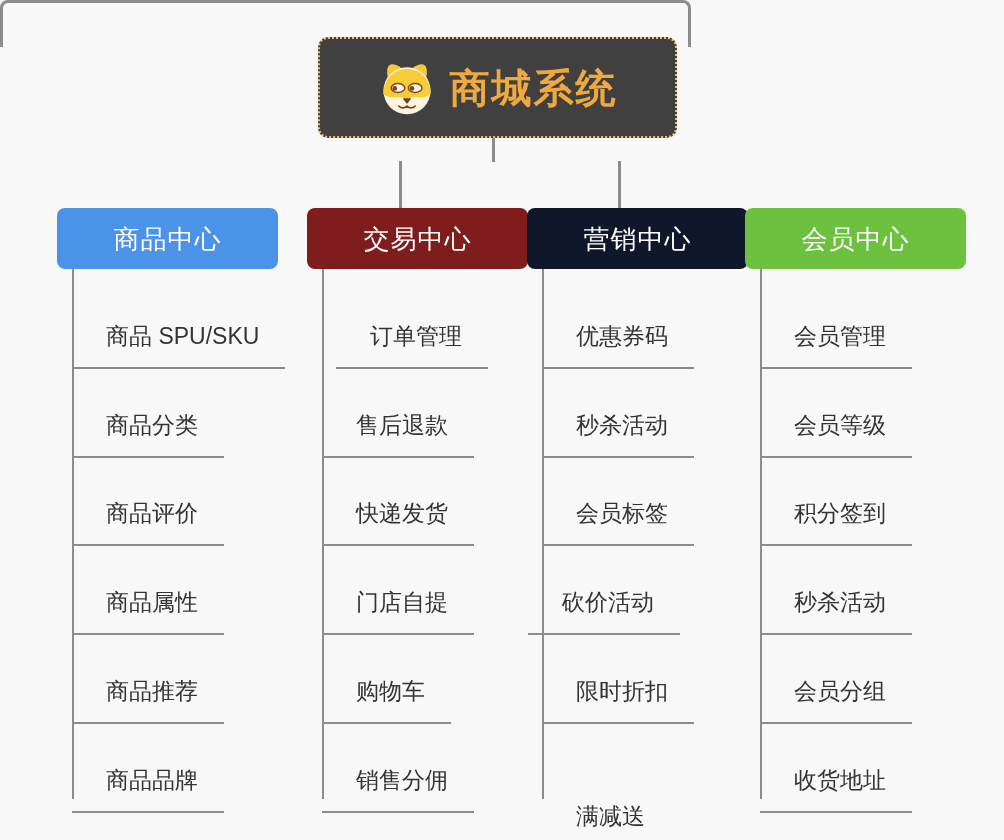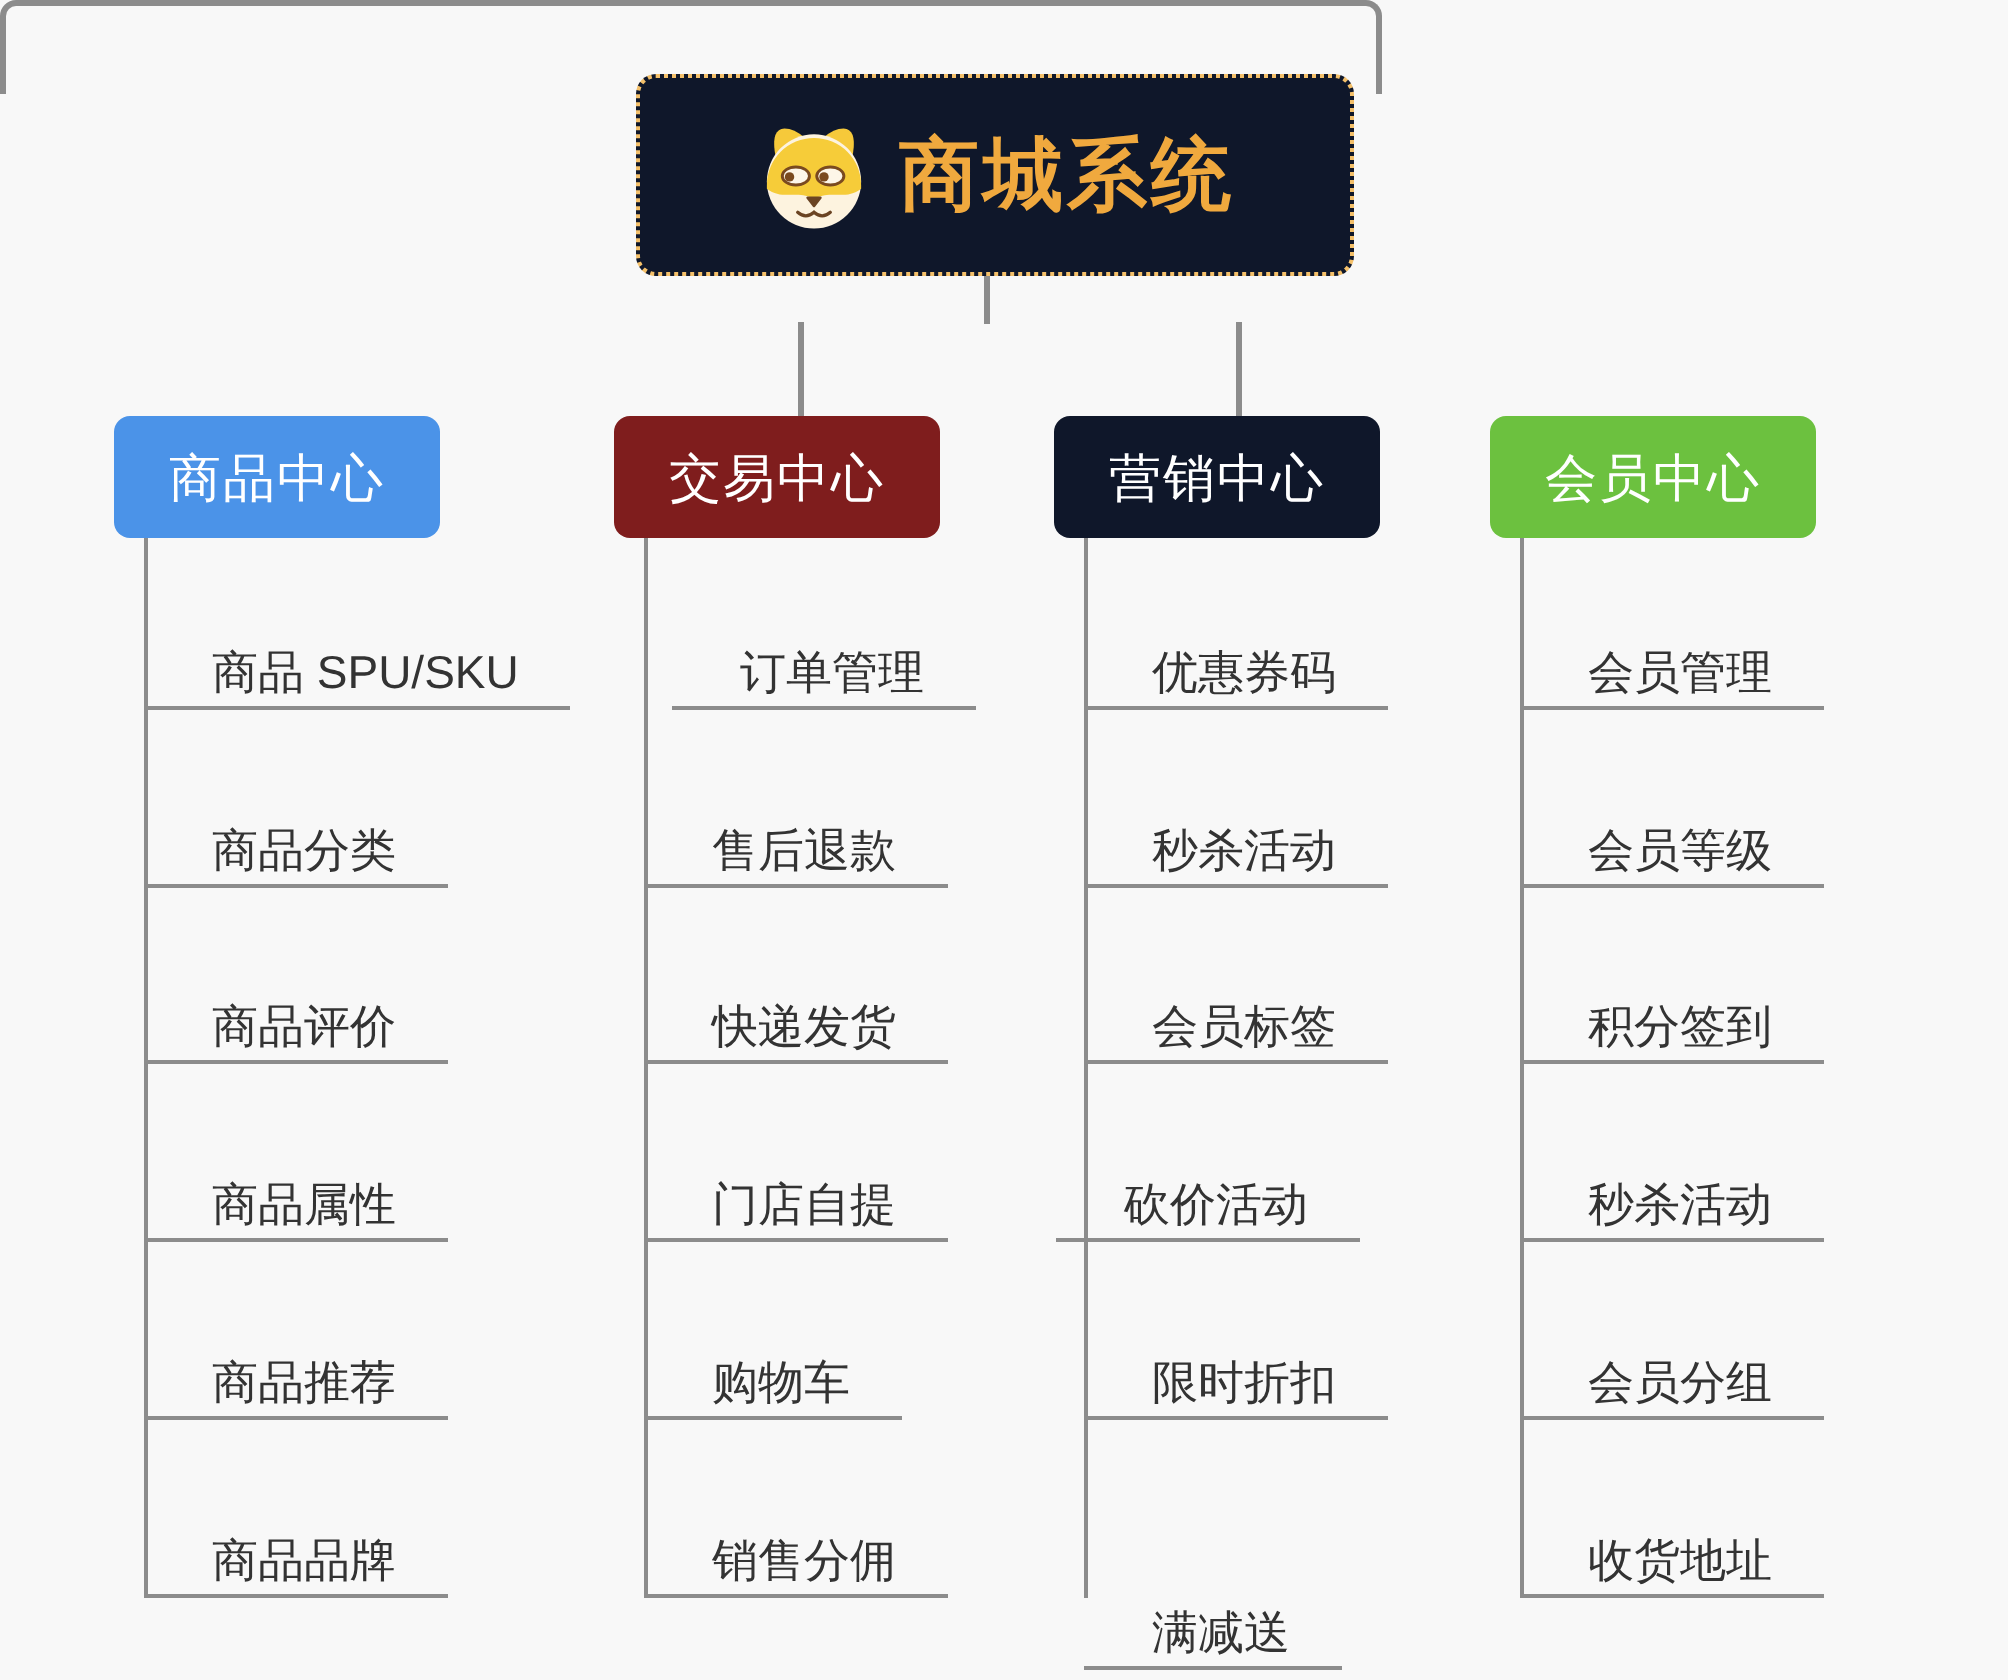--- a/index.html
+++ b/index.html
@@ -6,53 +6,53 @@
   body{
     width:1004px;height:840px;position:relative;overflow:hidden;
     background:#f8f8f8;
     font-family:"Liberation Sans","DejaVu Sans",sans-serif;
   }
   .canvas{position:absolute;inset:0;}
 
   
   .root-node{
     position:absolute;left:318px;top:37px;width:359px;height:101px;
-    background:#0f172a;border:2px dotted #f4c06a;border-radius:10px;
+    background:#404040;border:2px dotted #f4c06a;border-radius:10px;
     box-sizing:border-box;
     display:flex;align-items:center;justify-content:center;gap:14px;
   }
   .root-title{
     font-size:40px;font-weight:bold;letter-spacing:2px;color:#f0a93e;line-height:1;
   }
   .doge-icon{width:58px;height:58px;flex:0 0 auto;}
 
   
   .connector{position:absolute;background:#8c8c8c;}
   .stem{left:492px;top:136px;width:3px;height:26px;}
   .bus{
     left:149px;top:161px;width:691px;height:47px;background:transparent;
     border-top:3px solid #8c8c8c;border-left:3px solid #8c8c8c;border-right:3px solid #8c8c8c;
     border-radius:8px 8px 0 0;box-sizing:border-box;
   }
   .drop{top:161px;width:3px;height:47px;}
 
   
   .branch-box{
-    position:absolute;top:208px;width:163px;height:61px;border-radius:8px;
+    position:absolute;top:208px;width:221px;height:61px;border-radius:8px;
     display:flex;align-items:center;justify-content:center;
   }
   .branch-label{color:#ffffff;font-size:26px;letter-spacing:1px;line-height:1;}
 
   
   .vline{position:absolute;top:269px;width:2px;height:530px;background:#8c8c8c;}
 
   
   .child-item{
     position:absolute;height:30px;line-height:30px;
-    padding:0 26px 2px 34px;border-bottom:2px solid #8c8c8c;
+    padding:0 26px 16px 34px;border-bottom:2px solid #8c8c8c;
     font-size:23px;color:#333333;white-space:nowrap;
   }
 </style>
 </head>
 <body>
 
 <div class="canvas">
 
   <div class="connector stem"></div>
   <div class="bus"></div>

